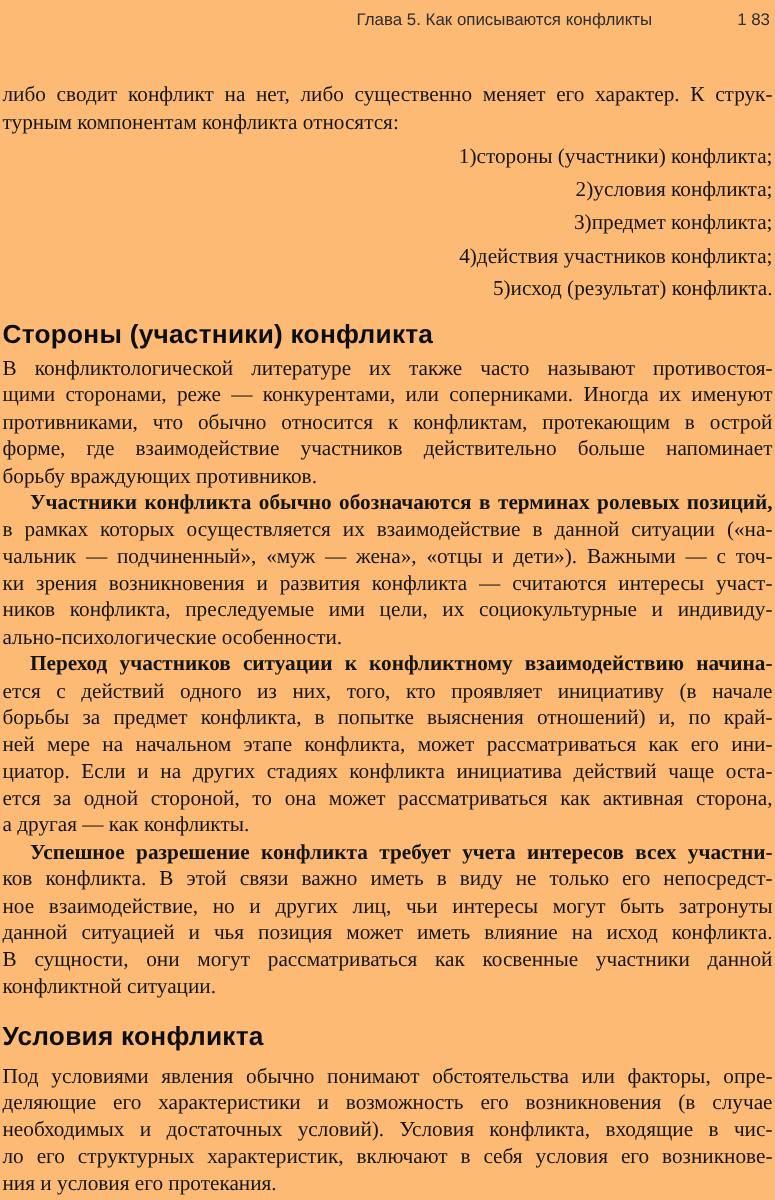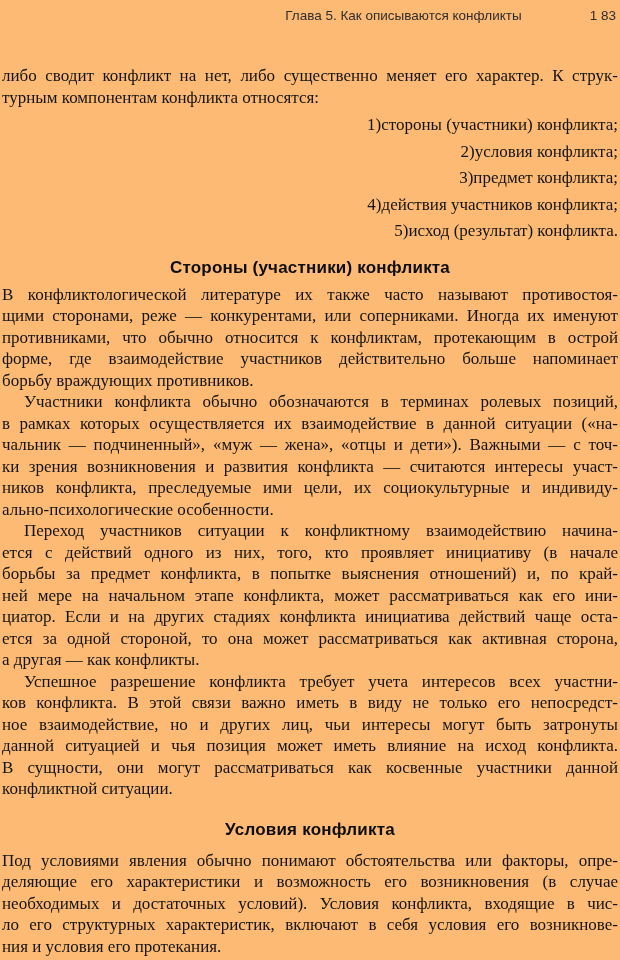--- a/index.html
+++ b/index.html
@@ -43,39 +43,40 @@
     text-align: justify;
     text-align-last: justify;
     white-space: normal;
   }
   .line.last {
     text-align: right;
     text-align-last: left;
   }
   .line.first-indent {
     text-indent: 22px;
+    font-weight: bold;
   }
   .num-list {
     margin-top: 4px;
     padding-left: 22px;
   }
   .list-item {
     line-height: 26.5px;
     text-align: right;
   }
   .list-item .marker {
     display: inline-block;
     min-width: 26px;
   }
   .section-heading {
     font-family: "Liberation Sans", sans-serif;
     font-weight: 700;
-    font-size: 17px;
+    font-size: 21px;
     line-height: 24px;
-    text-align: center;
+    text-align: left;
     color: #0d0d0d;
     margin-top: 11px;
     margin-bottom: 4px;
     letter-spacing: 0.2px;
   }
   .section-heading.second {
     margin-top: 18px;
     margin-bottom: 8px;
   }
 </style>

